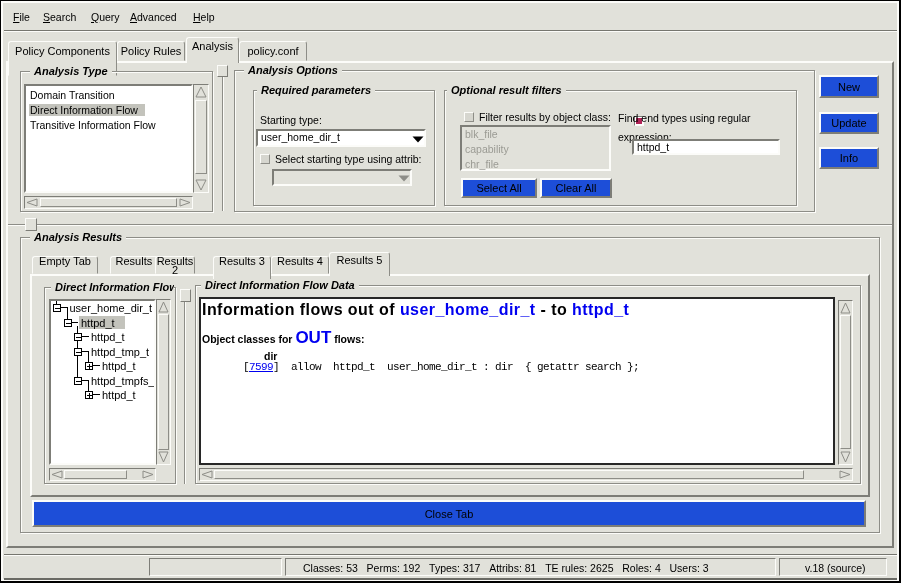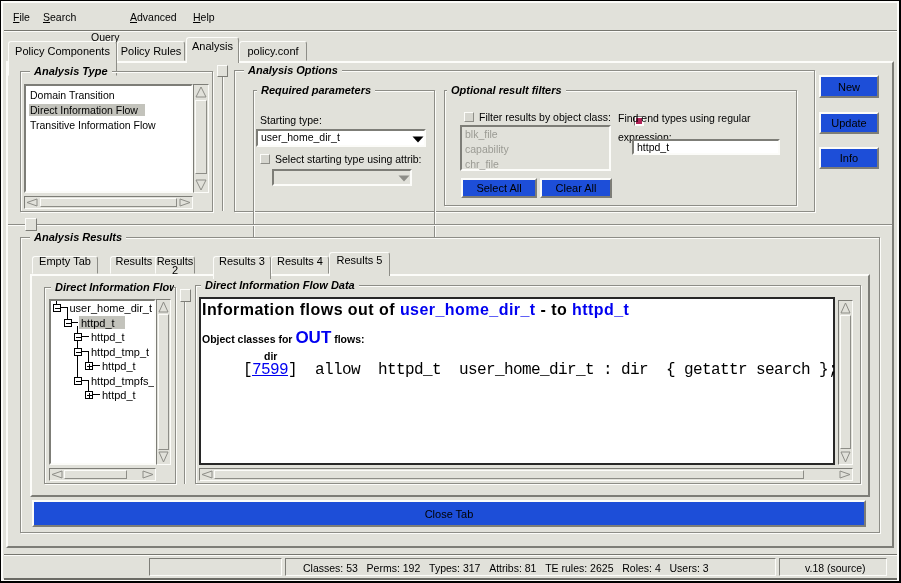--- a/index.html
+++ b/index.html
@@ -28,21 +28,21 @@
 .arr { position:absolute; }
 .cb { position:absolute; width:10px; height:10px; background:#d6d6cf; border:1px solid; border-color:#fcfcf9 #8d8d87 #8d8d87 #fcfcf9; }
 </style>
 </head>
 <body>
 <div class="win"></div>
 <div class="bevel"></div>
 
 <div class="abs nowrap" style="left:13px; top:11px;"><u>F</u>ile</div>
 <div class="abs nowrap" style="left:43px; top:11px;"><u>S</u>earch</div>
-<div class="abs nowrap" style="left:91px; top:11px;margin-top:20px;"><u>Q</u>uery</div>
+<div class="abs nowrap" style="left:91px; top:11px;"><u>Q</u>uery</div>
 <div class="abs nowrap" style="left:130px; top:11px;"><u>A</u>dvanced</div>
 <div class="abs nowrap" style="left:193px; top:11px;"><u>H</u>elp</div>
 <div class="abs" style="left:4px; top:30px; width:893px; height:1px; background:#76766f;"></div>
 <div class="abs" style="left:4px; top:31px; width:893px; height:1px; background:#fcfcf9;"></div>
 
 <div class="abs raised" style="left:6px; top:61px; width:888px; height:487px;"></div>
 
 <div class="tab" style="left:8px;   top:41px; width:109px; height:35px; line-height:19px;">Policy Components</div>
 <div class="tab" style="left:117px; top:41px; width:68px;  height:20px; line-height:19px;">Policy Rules</div>
 <div class="tab" style="left:239px; top:41px; width:68px;  height:20px; line-height:19px;">policy.conf</div>
@@ -73,21 +73,21 @@
 <div class="sbthumb" style="left:40px; top:198px; width:137px; height:9px;"></div>
 
 <div class="abs" style="left:222px; top:66px; width:1px; height:145px; background:#8d8d87;"></div>
 <div class="abs" style="left:223px; top:66px; width:1px; height:145px; background:#fcfcf9;"></div>
 <div class="abs raised1" style="left:217px; top:65px; width:11px; height:12px; background:#e1e1da;"></div>
 
 <div class="lf" style="left:234px; top:70px; width:581px; height:142px;">
     <span class="lab">Analysis Options</span>
   </div>
 
-<div class="lf" style="left:253px; top:90px; width:182px; height:148px;">
+<div class="lf" style="left:253px; top:90px; width:182px; height:116px;">
     <span class="lab" style="left:3px;">Required parameters</span>
   </div>
 <div class="abs nowrap" style="left:260px; top:114px;">Starting type:</div>
 <div class="abs sunken white" style="left:256px; top:129px; width:170px; height:18px;"></div>
 <div class="abs nowrap" style="left:261px; top:131px;">user_home_dir_t</div>
 <svg class="arr" style="left:412px; top:136px;" width="12" height="7">
     <path d="M0.5 0.5 L11.5 0.5 L6 6.5 Z" fill="#000"></path>
   </svg>
 <div class="cb" style="left:260px; top:154px;"></div>
 <div class="abs nowrap" style="left:275px; top:153px;">Select starting type using attrib:</div>
@@ -205,21 +205,21 @@
 <div class="abs" style="left:185px; top:289px; width:1px; height:195px; background:#fcfcf9;"></div>
 <div class="abs raised1" style="left:180px; top:289px; width:11px; height:13px; background:#e1e1da;"></div>
 
 <div class="lf" style="left:195px; top:285px; width:666px; height:199px;">
     <span class="lab" style="left:5px;">Direct Information Flow Data</span>
   </div>
 <div class="abs white" style="left:199px; top:297px; width:636px; height:168px; border:2px solid #272727;"></div>
 <div class="abs nowrap" style="left:202px; top:301px; font-size:16px; letter-spacing:0.45px; font-weight:bold;">Information flows out of <span style="color:#0000f0;">user_home_dir_t</span> - to <span style="color:#0000f0;">httpd_t</span></div>
 <div class="abs nowrap" style="left:202px; top:328px; font-weight:bold;">Object classes for <span style="font-size:17px; color:#0000f0;">OUT</span> flows:</div>
 <div class="abs nowrap" style="left:264px; top:350px; font-weight:bold;">dir</div>
-<div class="abs nowrap" style="left:243px; top:361px; font-family:'Liberation Mono', monospace; font-size:16px; letter-spacing:-0.6px; white-space:pre;">[<span style="color:#0000f0; text-decoration:underline;">7599</span>]  allow  httpd_t  user_home_dir_t : dir  { getattr search };</div>
+<div class="abs nowrap" style="left:243px; top:361px; font-family:'Liberation Mono', monospace; font-size:11px; letter-spacing:-0.6px; white-space:pre;">[<span style="color:#0000f0; text-decoration:underline;">7599</span>]  allow  httpd_t  user_home_dir_t : dir  { getattr search };</div>
 
 <div class="sb" style="left:838px; top:300px; width:15px; height:165px;"></div>
 <svg class="arr" style="left:840px; top:302px;" width="11" height="12">
     <path d="M5.5 1 L10 11 L1 11 Z" fill="none" stroke="#8d8d87"></path>
   </svg>
 <svg class="arr" style="left:840px; top:451px;" width="11" height="12">
     <path d="M5.5 11 L1 1 L10 1 Z" fill="none" stroke="#8d8d87"></path>
   </svg>
 <div class="sbthumb" style="left:840px; top:315px; width:11px; height:134px;"></div>
 

